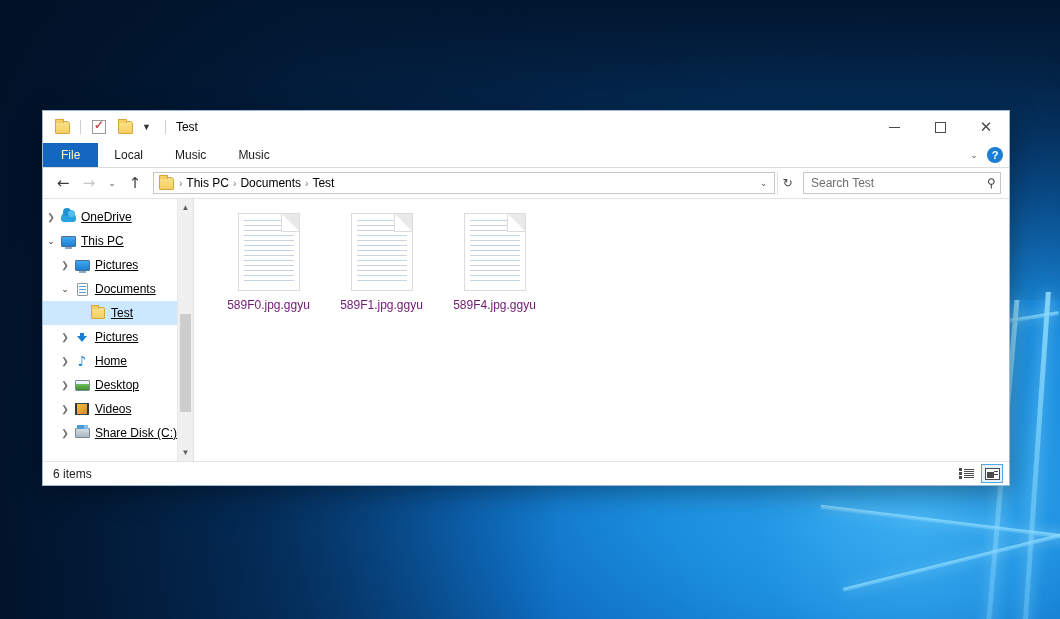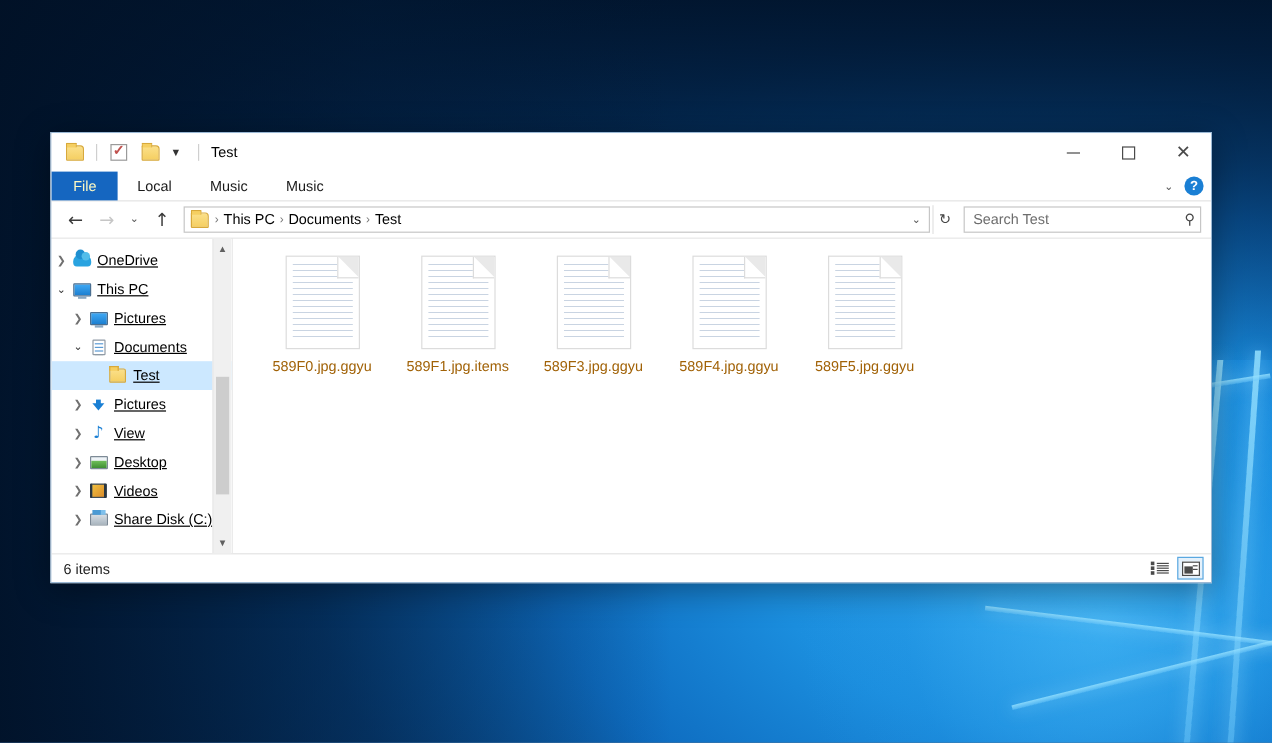--- a/index.html
+++ b/index.html
@@ -354,21 +354,21 @@
     border-bottom: 1px solid #dcdcdc;
   }
   .doc-fold::after {
     content:""; position:absolute; left:0; top:0;
     width: 0; height: 0;
     border-top: 18px solid #e9e9e9;
     border-left: 18px solid transparent;
   }
   .file-label {
     margin-top: 7px;
-    font-size: 12px; color: #a16207;
+    font-size: 12px; color: #701a75;
     text-align: center;
     white-space: nowrap;
   }
 
   
   .statusbar {
     height: 24px; flex: 0 0 24px;
     border-top: 1px solid #e3e3e3;
     background: #ffffff;
     display: flex; align-items: center;
@@ -537,21 +537,21 @@
               <span class="ic-down"></span>
             </span>
           <span class="tree-label">Pictures</span>
         </div>
 
         <div class="tree-item" style="padding-left:14px">
           <span class="twisty">❯</span>
           <span class="tree-ico">
               <span class="ic-music">♪</span>
             </span>
-          <span class="tree-label">View</span>
+          <span class="tree-label">Home</span>
         </div>
 
         <div class="tree-item" style="padding-left:14px">
           <span class="twisty">❯</span>
           <span class="tree-ico">
               <span class="ic-pic"></span>
             </span>
           <span class="tree-label">Desktop</span>
         </div>
 
@@ -591,47 +591,33 @@
               <div class="doc-fold"></div>
             </div>
             <div class="file-label">589F0.jpg.ggyu</div>
           </div>
 
           <div class="file-item">
             <div class="doc-ico">
               <div class="doc-lines"></div>
               <div class="doc-fold"></div>
             </div>
-            <div class="file-label">589F1.jpg.items</div>
+            <div class="file-label">589F1.jpg.ggyu</div>
           </div>
 
 
-          <div class="file-item">
-            <div class="doc-ico">
-              <div class="doc-lines"></div>
-              <div class="doc-fold"></div>
-            </div>
-            <div class="file-label">589F3.jpg.ggyu</div>
-          </div>
 
           <div class="file-item">
             <div class="doc-ico">
               <div class="doc-lines"></div>
               <div class="doc-fold"></div>
             </div>
             <div class="file-label">589F4.jpg.ggyu</div>
           </div>
 
-          <div class="file-item">
-            <div class="doc-ico">
-              <div class="doc-lines"></div>
-              <div class="doc-fold"></div>
-            </div>
-            <div class="file-label">589F5.jpg.ggyu</div>
-          </div>
 
         </div>
       </div>
     </div>
 
     <div class="statusbar">
       <span>6 items</span>
       <div class="view-btns">
         <div class="view-btn">
           <span class="gl-details"></span>

